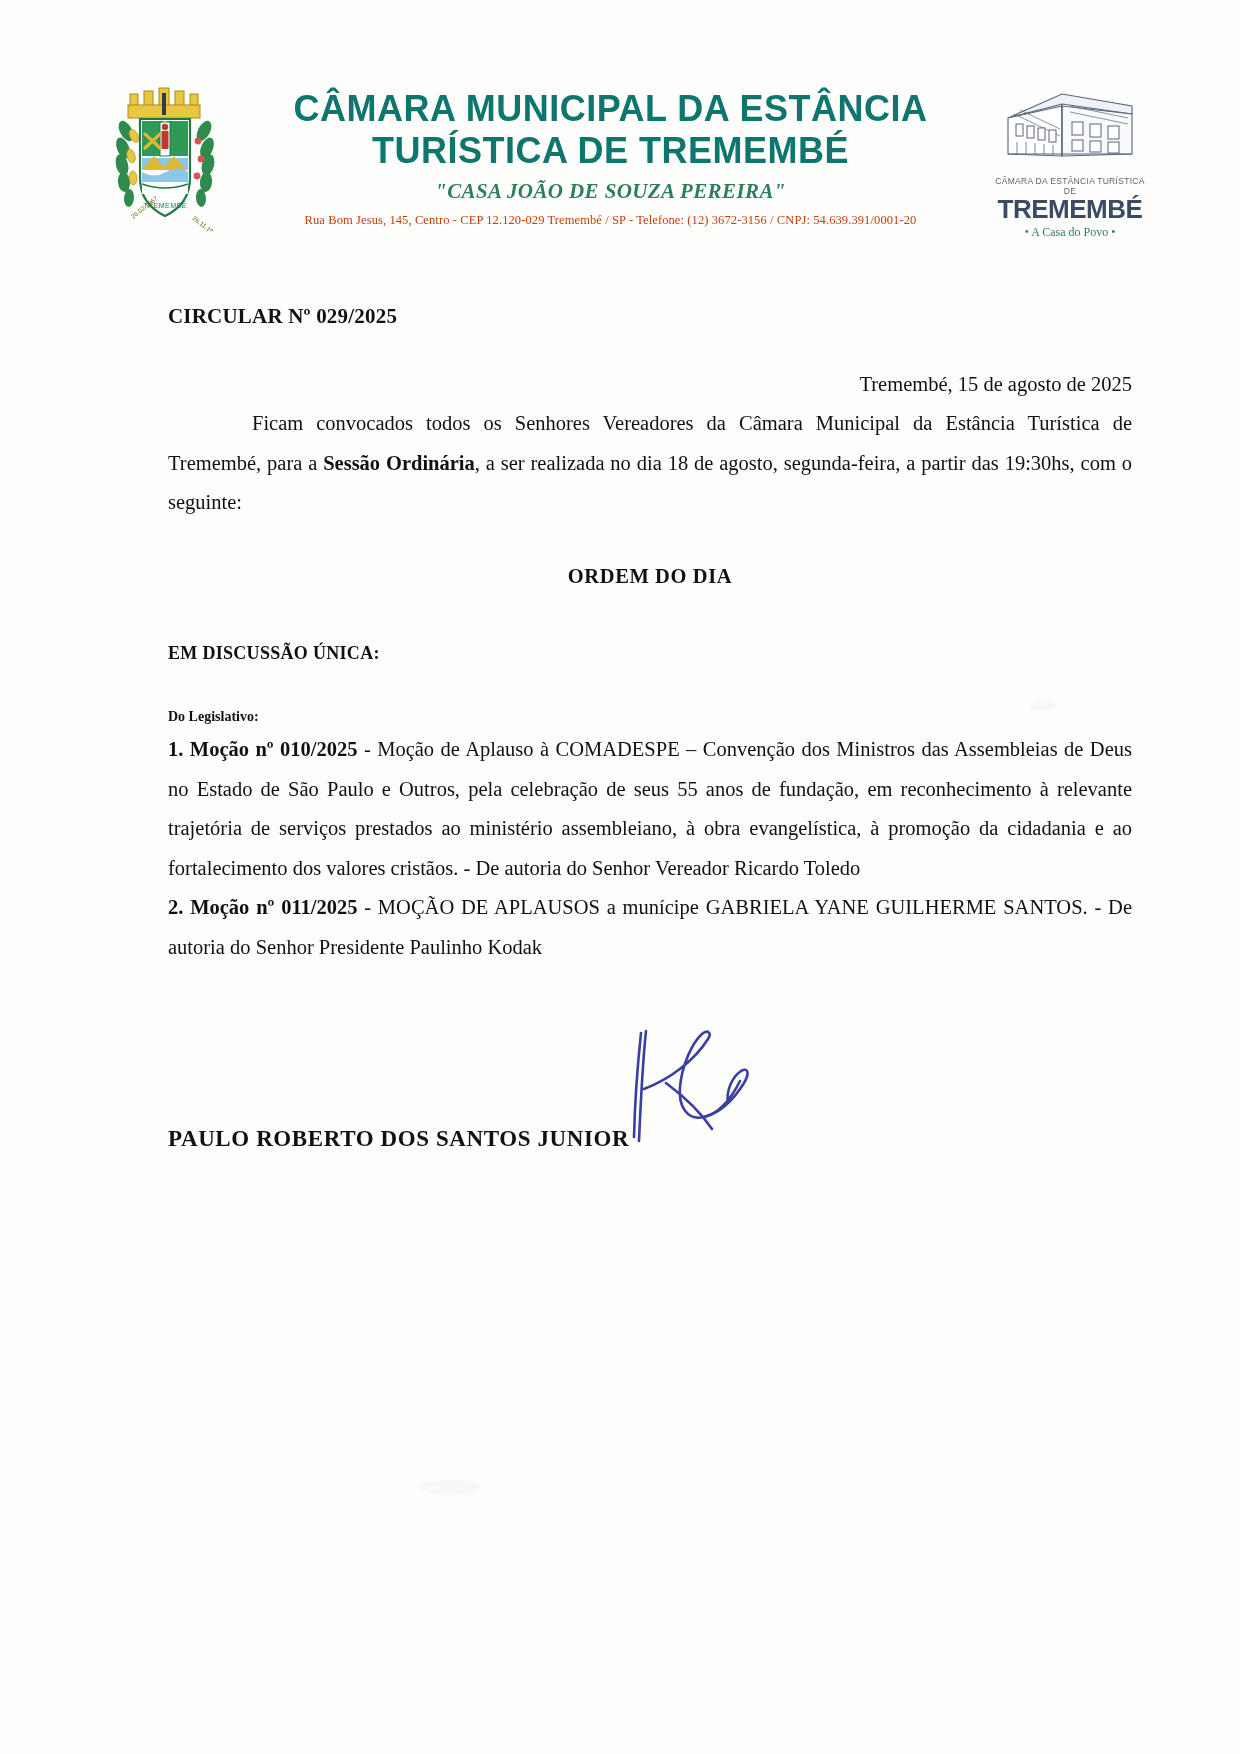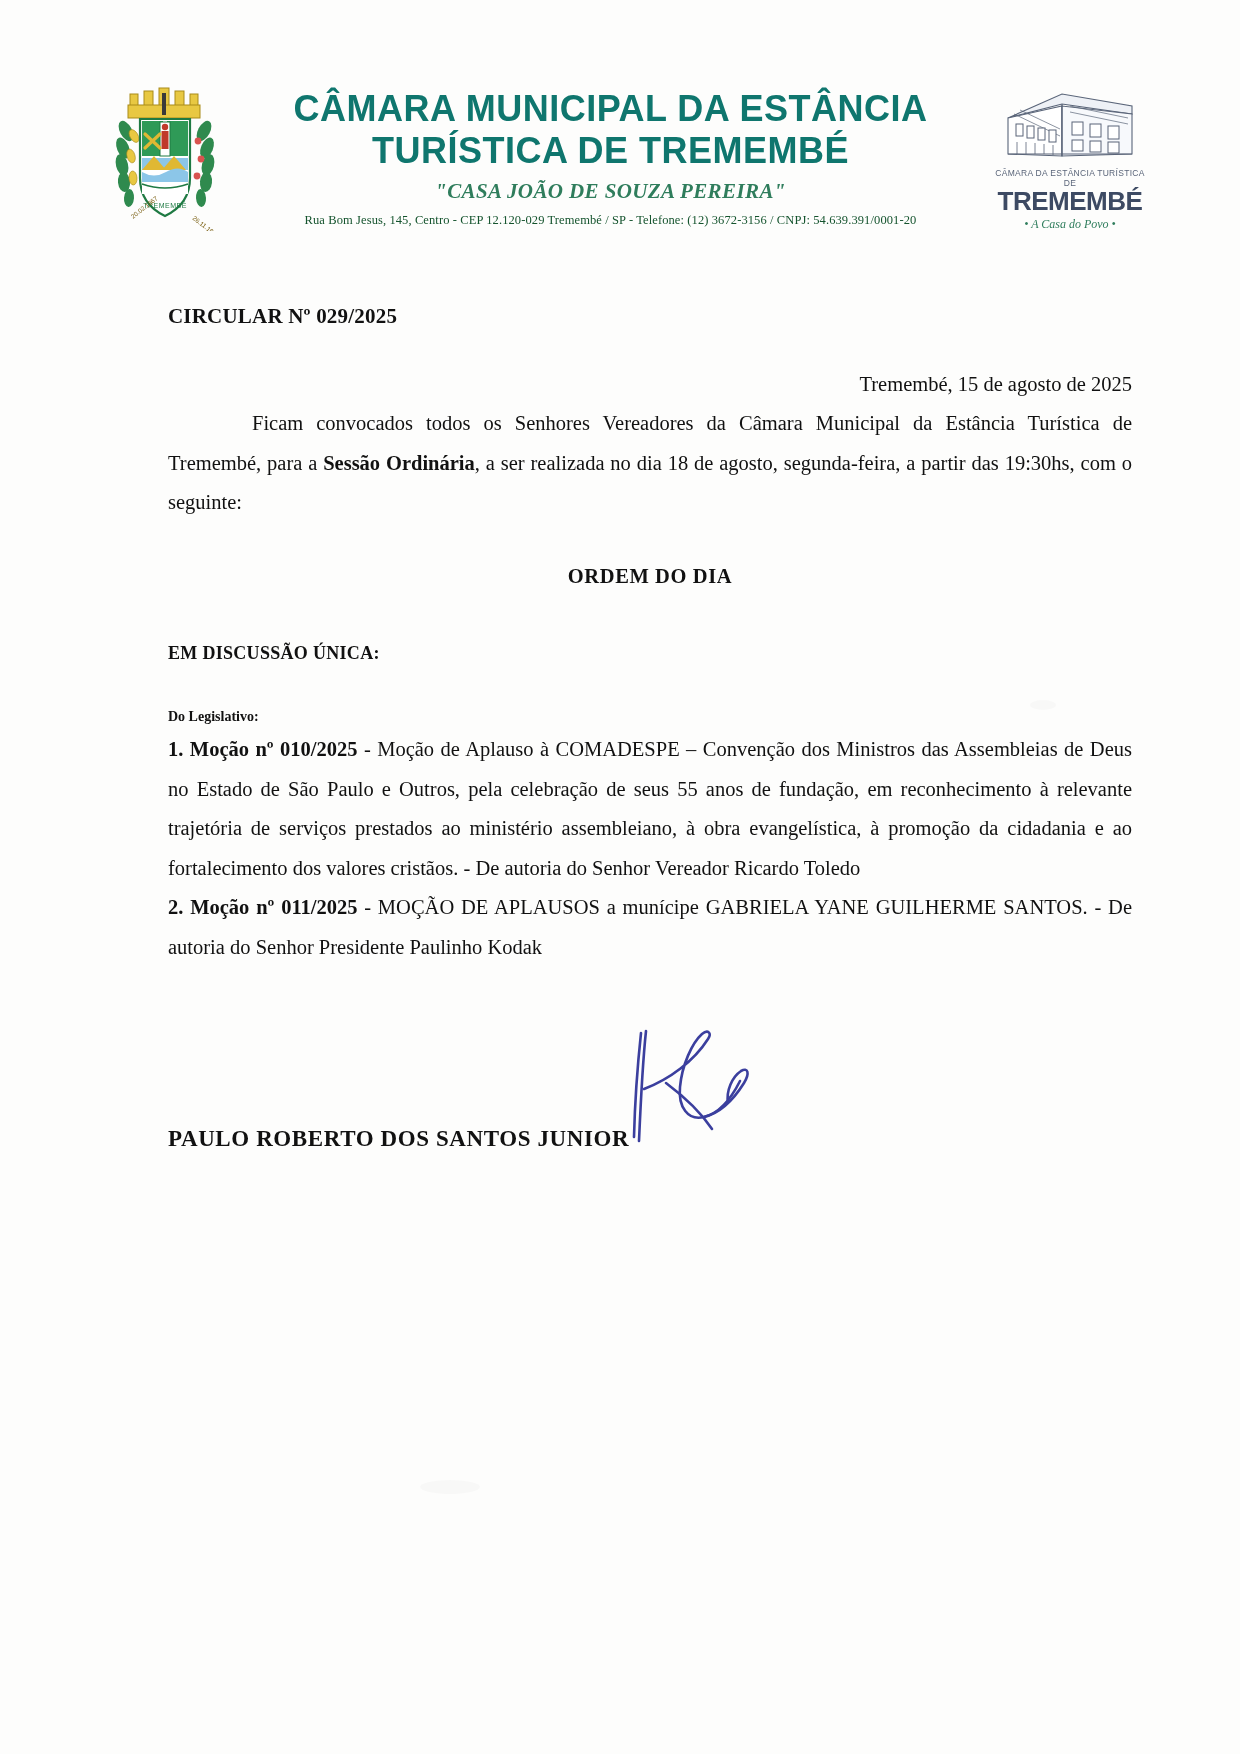--- a/index.html
+++ b/index.html
@@ -55,56 +55,55 @@
     font-style: italic;
     font-weight: bold;
     font-size: 21px;
     color: #2f7d5c;
     letter-spacing: 0.4px;
   }
   .h-addr {
     margin-top: 9px;
     font-family: "Liberation Serif", "DejaVu Serif", serif;
     font-size: 12.5px;
-    color: #14532d;
+    color: #c2410c;
     letter-spacing: 0.1px;
     white-space: nowrap;
   }
   .citylogo {
     width: 150px;
     flex: 0 0 150px;
     text-align: center;
     margin-top: 6px;
   }
   .citylogo-building {
     width: 140px;
     height: 80px;
     margin: 0 auto;
   }
   .citylogo-sup {
     font-family: "Liberation Sans", "DejaVu Sans", sans-serif;
     font-size: 8.5px;
     color: #5a6579;
     letter-spacing: 0.3px;
-    margin-top: 4px;
+    margin-top: 12px;
   }
   .citylogo-name {
     font-family: "Liberation Sans", "DejaVu Sans", sans-serif;
     font-weight: bold;
     font-size: 26px;
     color: #3d4a63;
     letter-spacing: -0.5px;
     line-height: 1;
   }
   .citylogo-tag {
     font-family: "Liberation Serif", "DejaVu Serif", serif;
     font-size: 12px;
     color: #2f7d5c;
     margin-top: 3px;
-    font-style: italic;
   }
 
   
   .body {
     padding: 0 108px 0 168px;
     margin-top: 48px;
     font-size: 20.5px;
     line-height: 1.93;
   }
   .circular-no {

